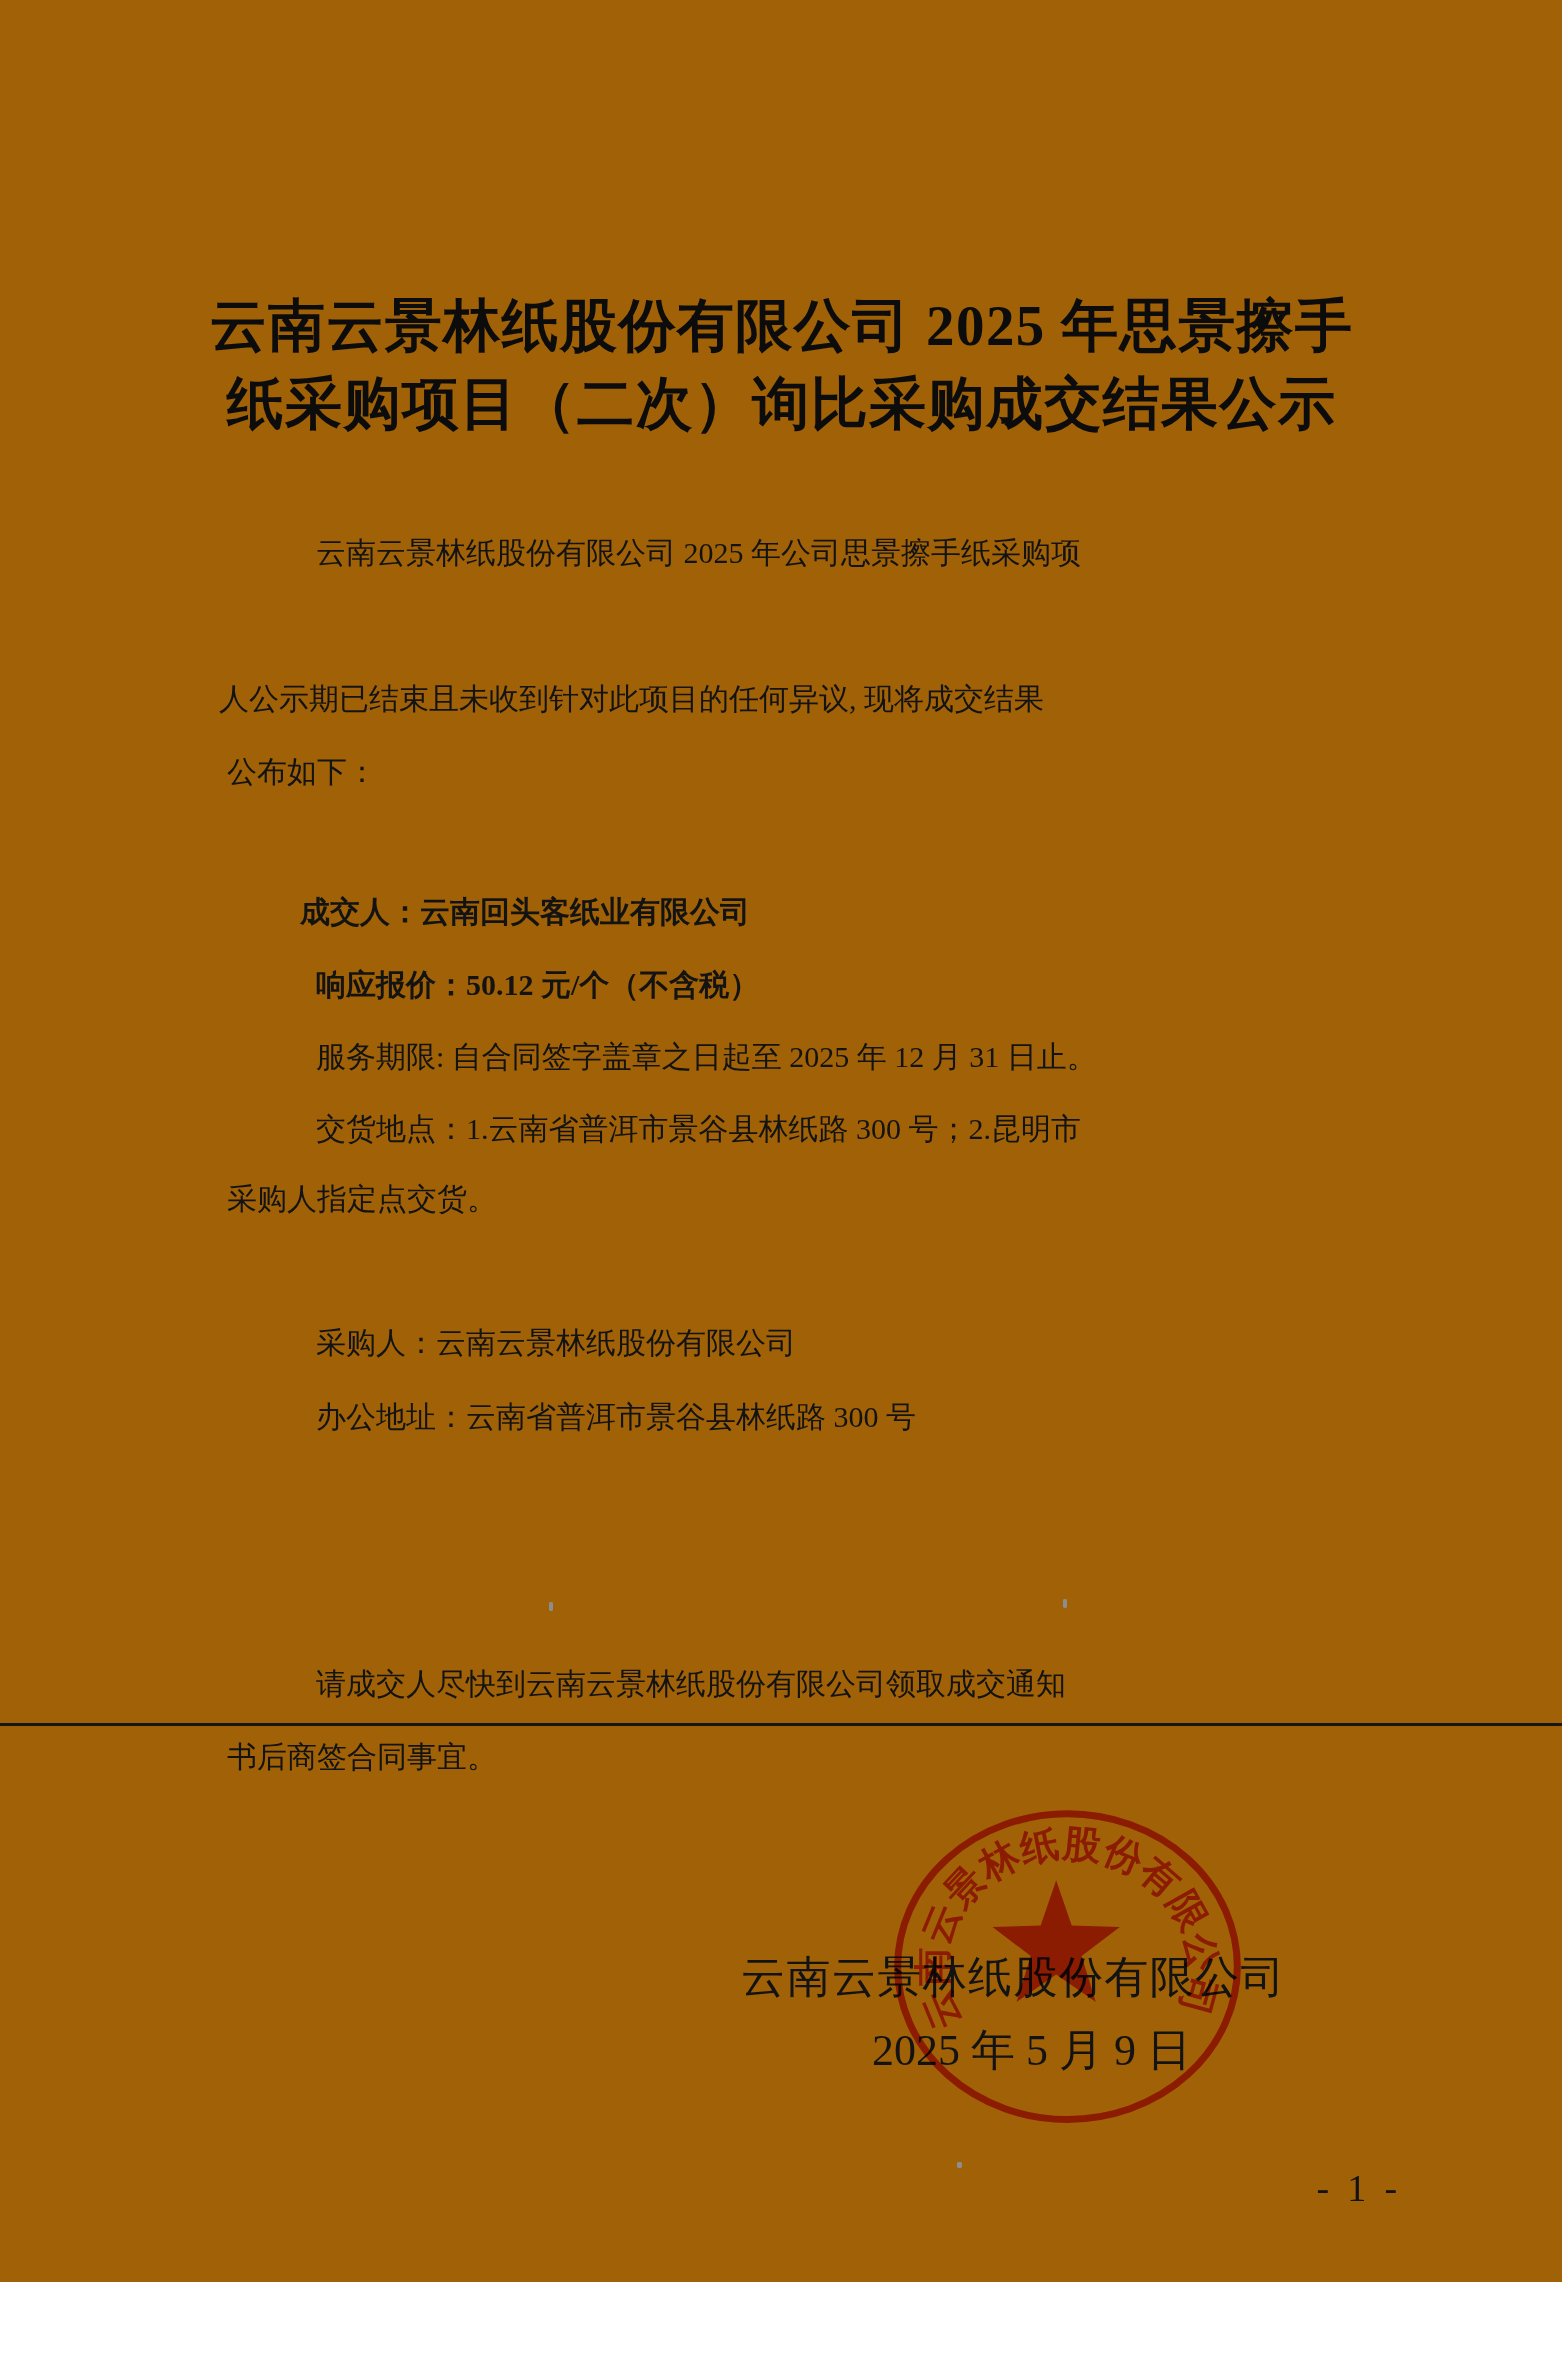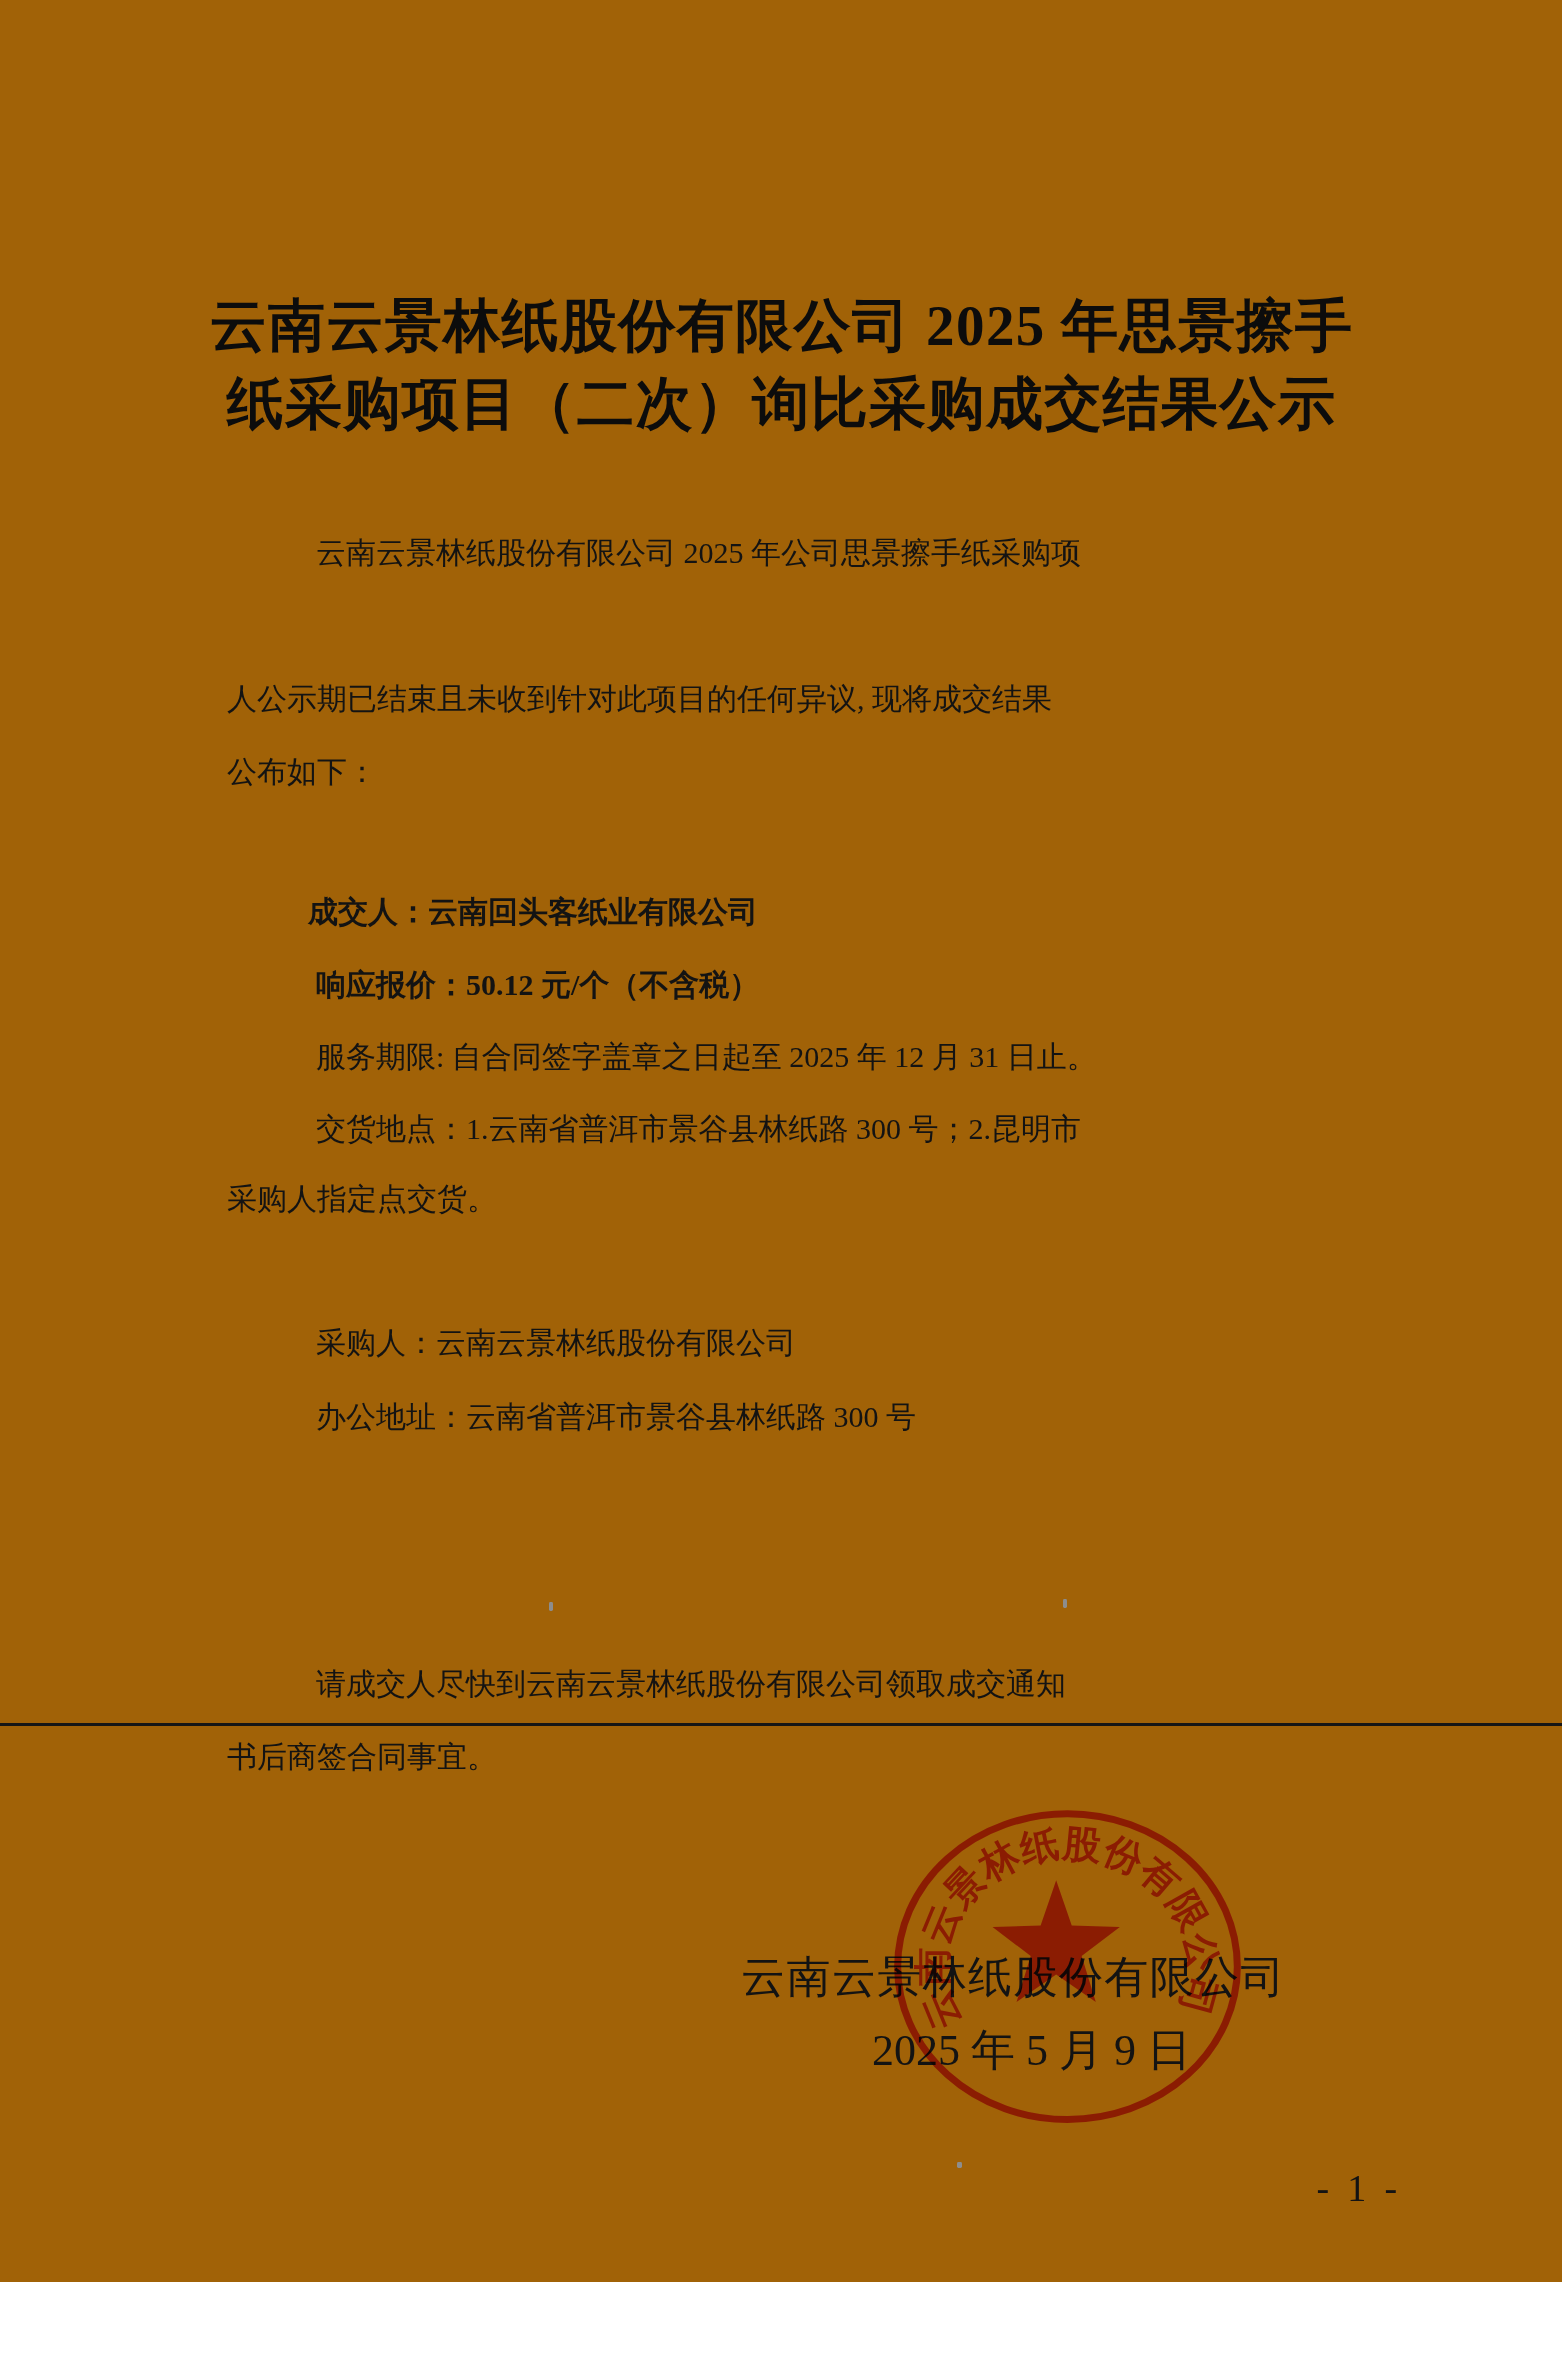--- a/index.html
+++ b/index.html
@@ -56,24 +56,24 @@
 </style>
 </head>
 <body>
 
 <div class="page">
 
   <div class="title-line" style="top:287px;">云南云景林纸股份有限公司 2025 年思景擦手</div>
   <div class="title-line" style="top:365px;">纸采购项目（二次）询比采购成交结果公示</div>
 
   <div class="body-line" style="top:517px;left:316px;">云南云景林纸股份有限公司 2025 年公司思景擦手纸采购项</div>
-  <div class="body-line" style="top:663px;left:227px;">人公示期已结束且未收到针对此项目的任何异议, 现将成交结果</div>
+  <div class="body-line" style="top:663px;left:219px;">人公示期已结束且未收到针对此项目的任何异议, 现将成交结果</div>
   <div class="body-line" style="top:736px;left:227px;">公布如下：</div>
 
-  <div class="body-line bold" style="top:876px;left:308px;">成交人：云南回头客纸业有限公司</div>
+  <div class="body-line bold" style="top:876px;left:300px;">成交人：云南回头客纸业有限公司</div>
   <div class="body-line" style="top:949px;left:316px;font-weight:bold;">响应报价：50.12 元/个（不含税）</div>
   <div class="body-line" style="top:1021px;left:316px;">服务期限: 自合同签字盖章之日起至 2025 年 12 月 31 日止。</div>
   <div class="body-line" style="top:1093px;left:316px;">交货地点：1.云南省普洱市景谷县林纸路 300 号；2.昆明市</div>
   <div class="body-line" style="top:1163px;left:227px;">采购人指定点交货。</div>
 
   <div class="body-line" style="top:1307px;left:316px;">采购人：云南云景林纸股份有限公司</div>
   <div class="body-line" style="top:1381px;left:316px;">办公地址：云南省普洱市景谷县林纸路 300 号</div>
 
   <div class="body-line" style="top:1648px;left:316px;">请成交人尽快到云南云景林纸股份有限公司领取成交通知</div>
   <div class="body-line" style="top:1721px;left:227px;">书后商签合同事宜。</div>

